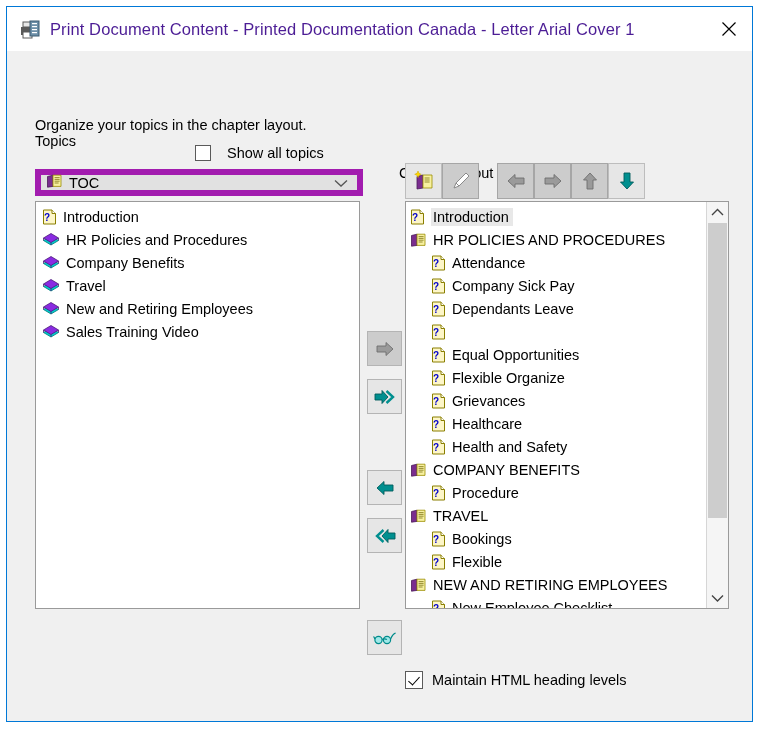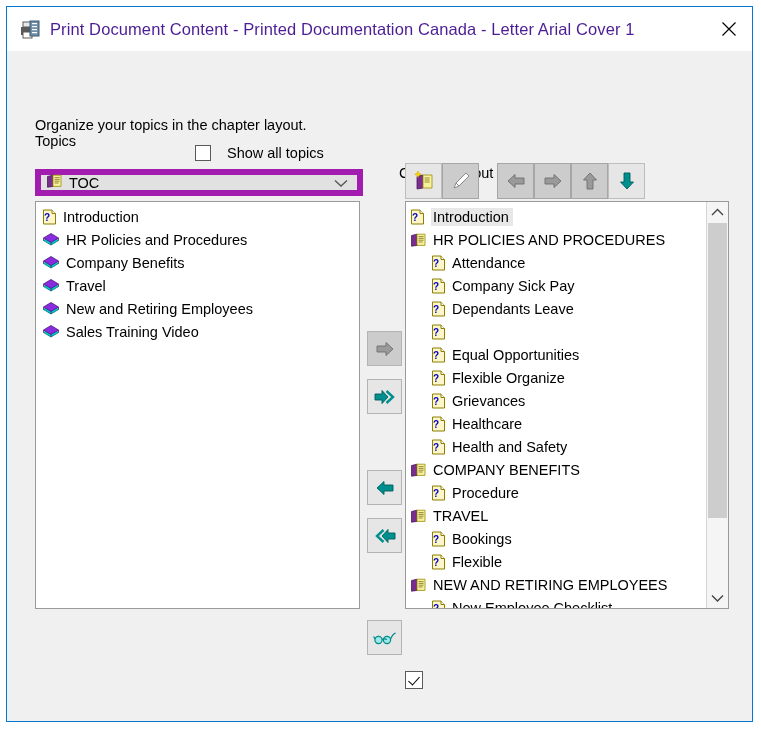--- a/index.html
+++ b/index.html
@@ -630,20 +630,21 @@
         <div class="sb-arrow" style="position:absolute;bottom:0;left:0;">
           <svg width="13" height="9" viewBox="0 0 13 9">
             <path d="M1 1.6 L6.5 7 L12 1.6" stroke="#444" stroke-width="1.4" fill="none"></path>
           </svg>
         </div>
       </div>
     </div>
 
     <div id="maintain-wrap">
       <span class="chkbox checked"></span>
+      <span class="chk-label">Maintain HTML heading levels</span>
     </div>
 
     <div id="sep"></div>
     <div id="footer">
       <button class="fbtn" id="btn-back">&lt; Back</button>
       <button class="fbtn primary" id="btn-next">Next &gt;</button>
       <button class="fbtn" id="btn-savegen">Save and Generate</button>
       <button class="fbtn" id="btn-save">Save</button>
       <button class="fbtn" id="btn-cancel">Cancel</button>
     </div>

